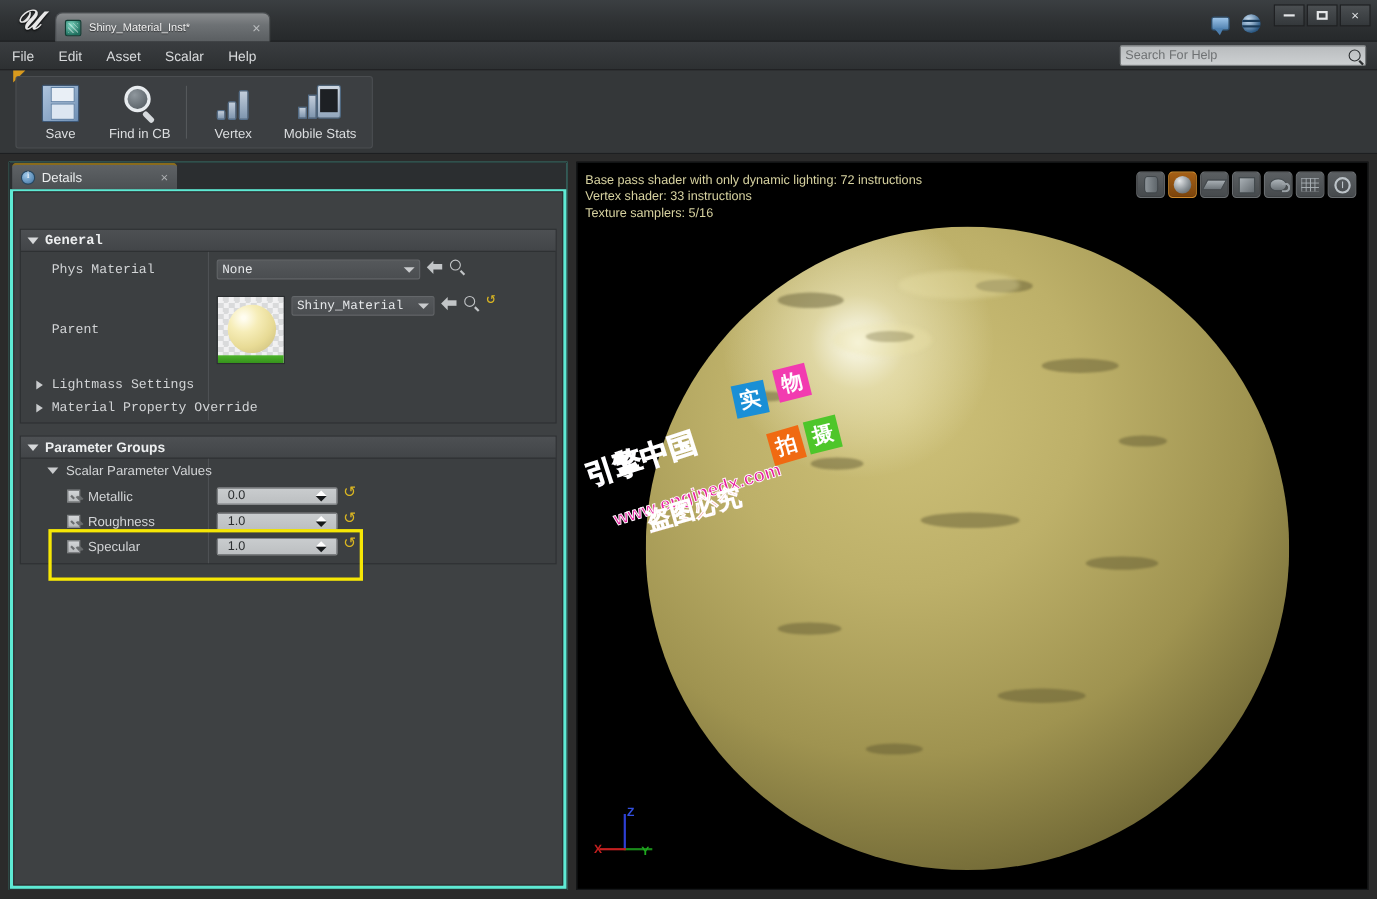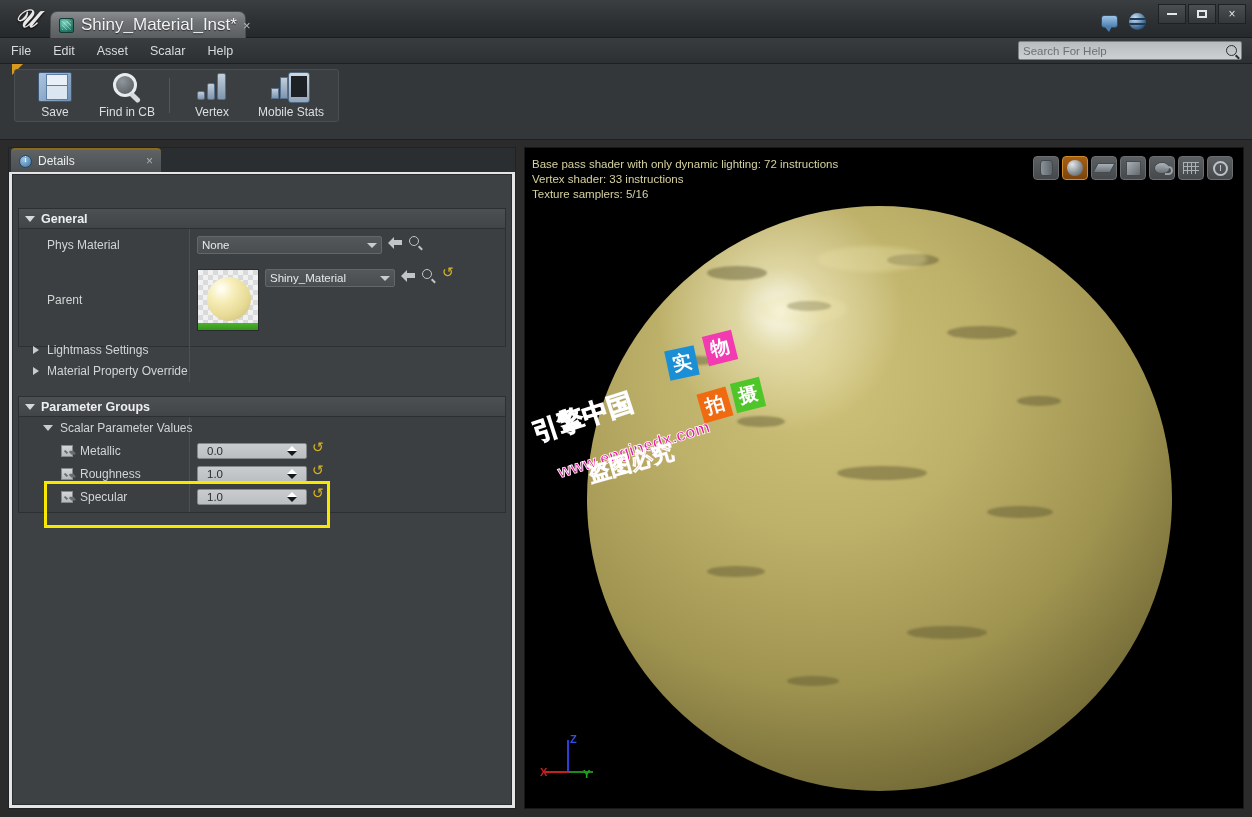--- a/index.html
+++ b/index.html
@@ -36,21 +36,21 @@
     background: radial-gradient(circle at 35% 30%, #7fd6c2, #1f6f5e 75%);
     border:1px solid #123c33; flex:none; margin-right:7px;
     position:relative;
   }
   #doc-tab .ticon:after{
     content:''; position:absolute; left:2px; top:2px; right:2px; bottom:2px;
     background:
       repeating-linear-gradient(45deg, rgba(255,255,255,.35) 0 1px, transparent 1px 3px);
   }
   #doc-tab .tlabel {
-    color:#f2f2f2; font-size:17px; white-space:nowrap; flex:1;
+    color:#f2f2f2; font-size:10px; white-space:nowrap; flex:1;
     text-shadow:0 1px 1px rgba(0,0,0,.6);
   }
   #doc-tab .tclose { color:#b9bcbe; font-size:13px; padding-left:6px; }
 
   .tb-icon-btn {
     position:absolute; top:10px; width:22px; height:22px;
     display:flex; align-items:center; justify-content:center;
   }
   #chat-icon { left:1098px; }
   #chat-icon .bubble {
@@ -121,21 +121,21 @@
     position:absolute; left:0; top:64px; width:1252px; height:76px;
     background:#343739;
     border-bottom:1px solid #1d1f21;
   }
   #tb-corner {
     position:absolute; left:12px; top:0;
     width:0;height:0; border-left:11px solid #d89a1e;
     border-bottom:11px solid transparent;
   }
   #tb-group {
-    position:absolute; left:14px; top:5px; height:53px;
+    position:absolute; left:14px; top:5px; height:66px;
     background:#3c3f42; border:1px solid #4b4e51; border-radius:3px;
     display:flex; align-items:stretch; padding:2px 4px;
   }
   .tb-item {
     width:72px; display:flex; flex-direction:column;
     align-items:center; justify-content:center; gap:3px;
   }
   .tb-item .lbl { color:#dcdee0; font-size:12px; }
   .tb-sep { width:1px; background:#55585b; margin:6px 6px; }
 
@@ -185,21 +185,21 @@
   .ico-mobile .b1,.ico-mobile .b2{
     position:absolute; bottom:3px;
     background:linear-gradient(to bottom,#c3cedb,#7e95ae); border:1px solid #56708c;
   }
   .ico-mobile .b1{ left:0px; width:8px;height:11px; }
   .ico-mobile .b2{ left:9px; width:8px;height:22px; }
 
   
   #details-panel {
     position:absolute; left:8px; top:147px; width:508px; height:662px;
-    background:#e5e5e5; border:1px solid #202325;
+    background:#5eead4; border:1px solid #202325;
   }
   #details-tabstrip {
     position:absolute; left:0; top:0; width:100%; height:24px;
     background:#2b2e30;
   }
   #details-tab {
     position:absolute; left:2px; top:0; width:150px; height:24px;
     background: linear-gradient(to bottom,#5e6265,#4c5053);
     border-radius:4px 4px 0 0;
     display:flex; align-items:center; padding:0 8px;
@@ -566,21 +566,21 @@
     <div id="details-tab">
       <span class="dicon"></span>
       <span class="dlabel">Details</span>
       <span class="dclose">×</span>
     </div>
   </div>
 
   <div id="details-body">
 
 
-    <div class="section" style="top:33px; height:139px;">
+    <div class="section" style="top:33px; height:177px;font-family:Liberation Mono, monospace;">
       <div class="sec-head">
         <span class="tri"></span>
         <span class="st">General</span>
       </div>
 
       <div style="position:relative; height:153px;">
         <div class="vline"></div>
 
         <div class="prop-row" style="height:32px; align-items:center;">
           <span class="prop-name">Phys Material</span>

